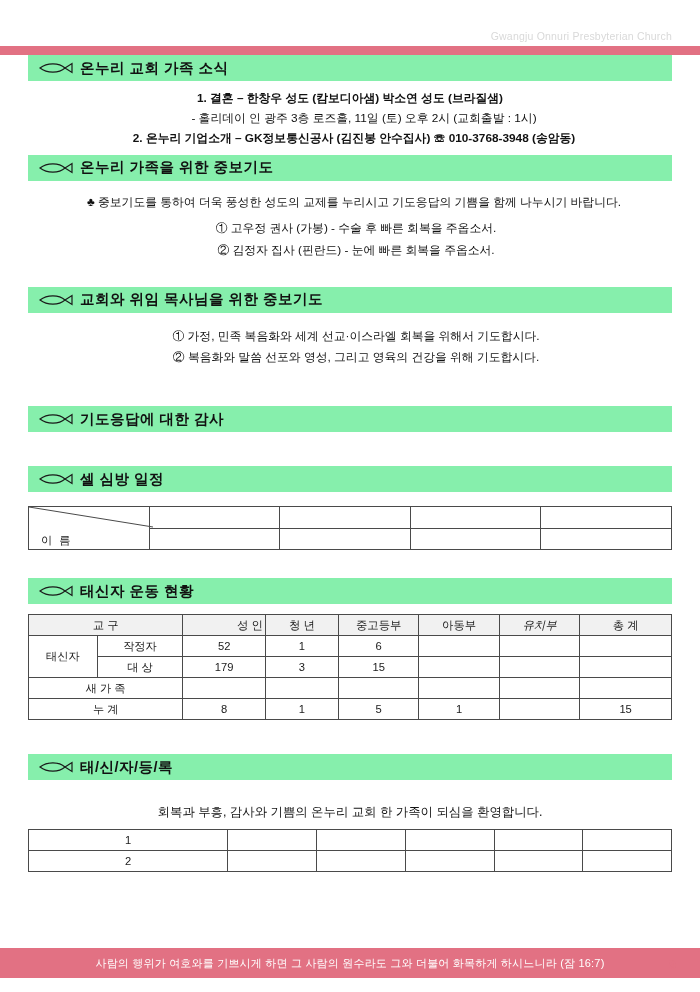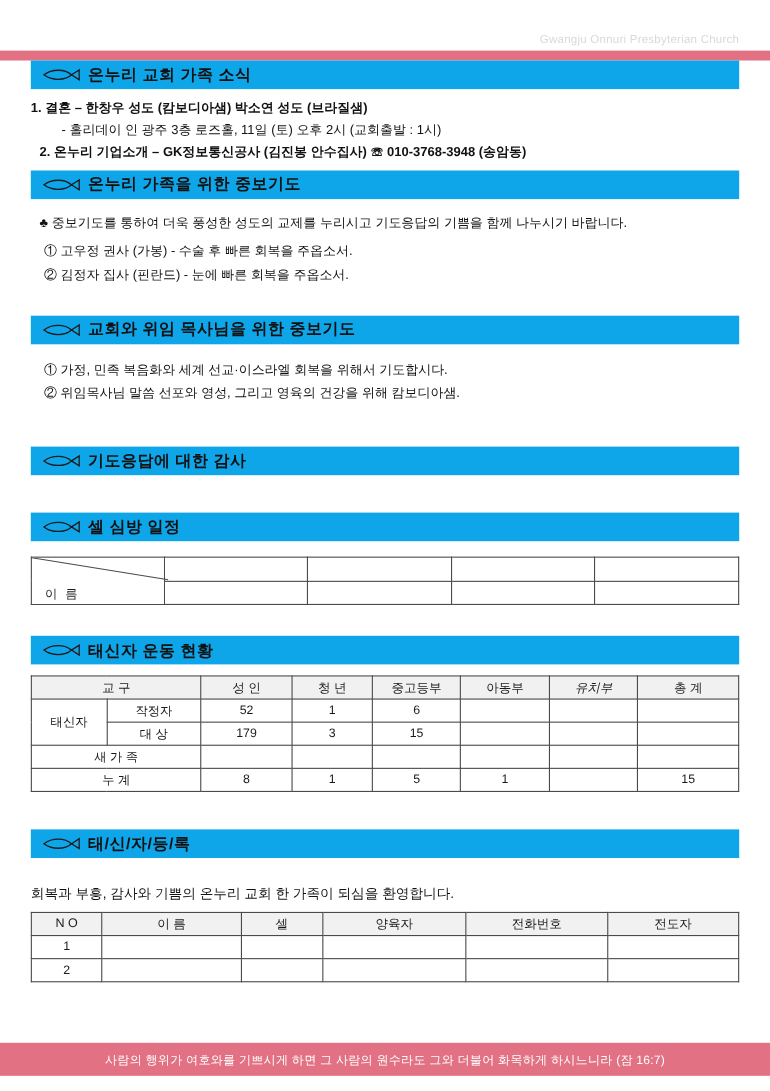--- a/index.html
+++ b/index.html
@@ -51,21 +51,21 @@
   .content {
     position: absolute;
     top: 55px;
     left: 0;
     width: 700px;
   }
   
   .sec {
     margin: 0 28px;
     height: 26px;
-    background: #0ea5e9;
+    background: #86efac;
     display: flex;
     align-items: center;
     position: relative;
   }
   .sec .fish {
     width: 52px;
     display: flex;
     justify-content: center;
     align-items: center;
     flex: none;
@@ -77,20 +77,21 @@
     color: #111;
     letter-spacing: 0.5px;
   }
   
   .line {
     font-size: 11.8px;
     line-height: 1.35;
     color: #111;
     margin: 0 28px;
     white-space: nowrap;
+    text-align: center;
   }
   .line.bold { font-weight: bold; }
   .ind1 { padding-left: 8px; }
   .ind2 { padding-left: 28px; }
   .ind3 { padding-left: 12px; }
   .sp4 { height: 4px; }
   .sp6 { height: 6px; }
   .sp8 { height: 8px; }
   .sp10 { height: 10px; }
   .sp14 { height: 14px; }
@@ -210,21 +211,21 @@
         <svg width="38" height="14" viewBox="0 0 38 14">
           <path d="M30 7 C24 1.5 12 1.5 5 7 C12 12.5 24 12.5 30 7 Z" fill="none" stroke="#1a1a1a" stroke-width="1.2"></path>
           <path d="M30 7 L37 2.5 L37 11.5 Z" fill="none" stroke="#1a1a1a" stroke-width="1.2"></path>
         </svg>
       </span>
       <span class="sec-label">교회와 위임 목사님을 위한 중보기도</span>
     </div>
     <div class="sp16"></div>
     <div class="line ind3">① 가정, 민족 복음화와 세계 선교·이스라엘 회복을 위해서 기도합시다.</div>
     <div class="sp6"></div>
-    <div class="line ind3">② 위임목사님 말씀 선포와 영성, 그리고 영육의 건강을 위해 캄보디아샘.</div>
+    <div class="line ind3">② 복음화와 말씀 선포와 영성, 그리고 영육의 건강을 위해 기도합시다.</div>
     <div class="sp6"></div>
     <div class="sp34"></div>
 
     <div class="sec">
       <span class="fish">
         <svg width="38" height="14" viewBox="0 0 38 14">
           <path d="M30 7 C24 1.5 12 1.5 5 7 C12 12.5 24 12.5 30 7 Z" fill="none" stroke="#1a1a1a" stroke-width="1.2"></path>
           <path d="M30 7 L37 2.5 L37 11.5 Z" fill="none" stroke="#1a1a1a" stroke-width="1.2"></path>
         </svg>
       </span>
@@ -273,21 +274,21 @@
           <path d="M30 7 L37 2.5 L37 11.5 Z" fill="none" stroke="#1a1a1a" stroke-width="1.2"></path>
         </svg>
       </span>
       <span class="sec-label">태신자 운동 현황</span>
     </div>
     <div class="sp10"></div>
     <table class="doc">
       <tbody>
           <tr>
         <th colspan="2" style="width:158px;">교     구</th>
-        <th style="width:82px;">성   인</th>
+        <th style="width:82px;text-align:right;">성   인</th>
         <th style="width:72px;text-align:center;">청   년</th>
         <th style="width:80px;">중고등부</th>
         <th style="width:80px;">아동부</th>
         <th style="width:80px;font-style:italic;">유치부</th>
         <th style="width:92px;">총   계</th>
       </tr>
       <tr>
         <td rowspan="2" style="width:66px;">태신자</td>
         <td style="width:84px;text-align:center;">작정자</td>
         <td>52</td>
@@ -335,28 +336,20 @@
           <path d="M30 7 L37 2.5 L37 11.5 Z" fill="none" stroke="#1a1a1a" stroke-width="1.2"></path>
         </svg>
       </span>
       <span class="sec-label">태/신/자/등/록</span>
     </div>
     <div class="sp24"></div>
     <div class="line" style="font-size:12.4px;">회복과 부흥, 감사와 기쁨의 온누리 교회 한 가족이 되심을 환영합니다.</div>
     <div class="sp8"></div>
     <table class="doc">
       <tbody>
-          <tr>
-        <th style="width:62px;">N O</th>
-        <th style="width:128px;">이      름</th>
-        <th style="width:72px;">셀</th>
-        <th style="width:132px;">양육자</th>
-        <th style="width:130px;">전화번호</th>
-        <th style="width:120px;">전도자</th>
-      </tr>
       <tr>
         <td>1</td>
         <td></td>
         <td></td>
         <td></td>
         <td></td>
         <td></td>
       </tr>
       <tr>
         <td>2</td>

